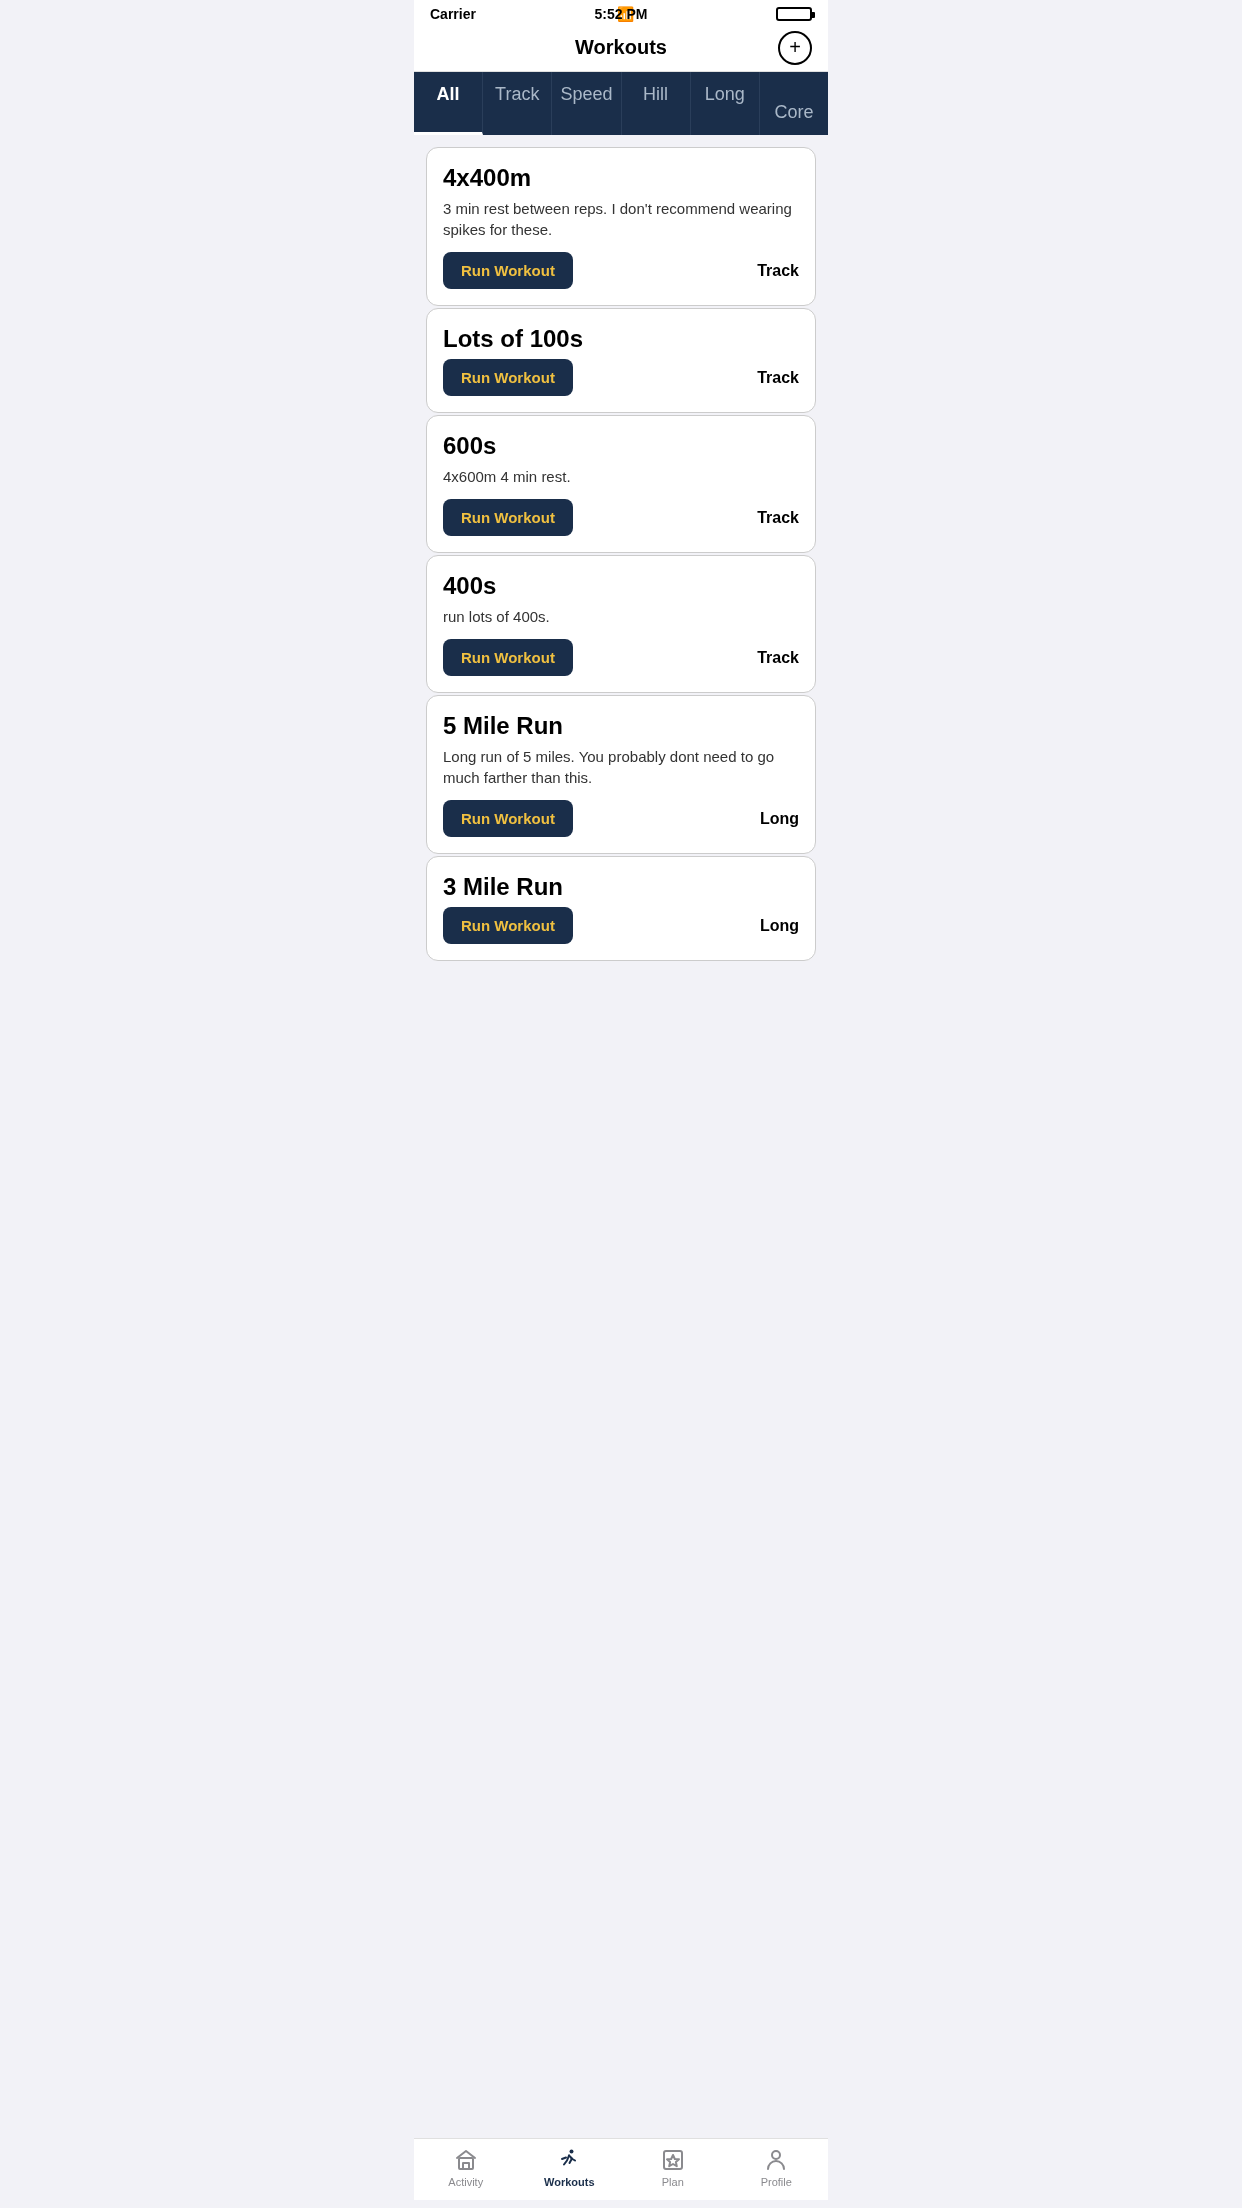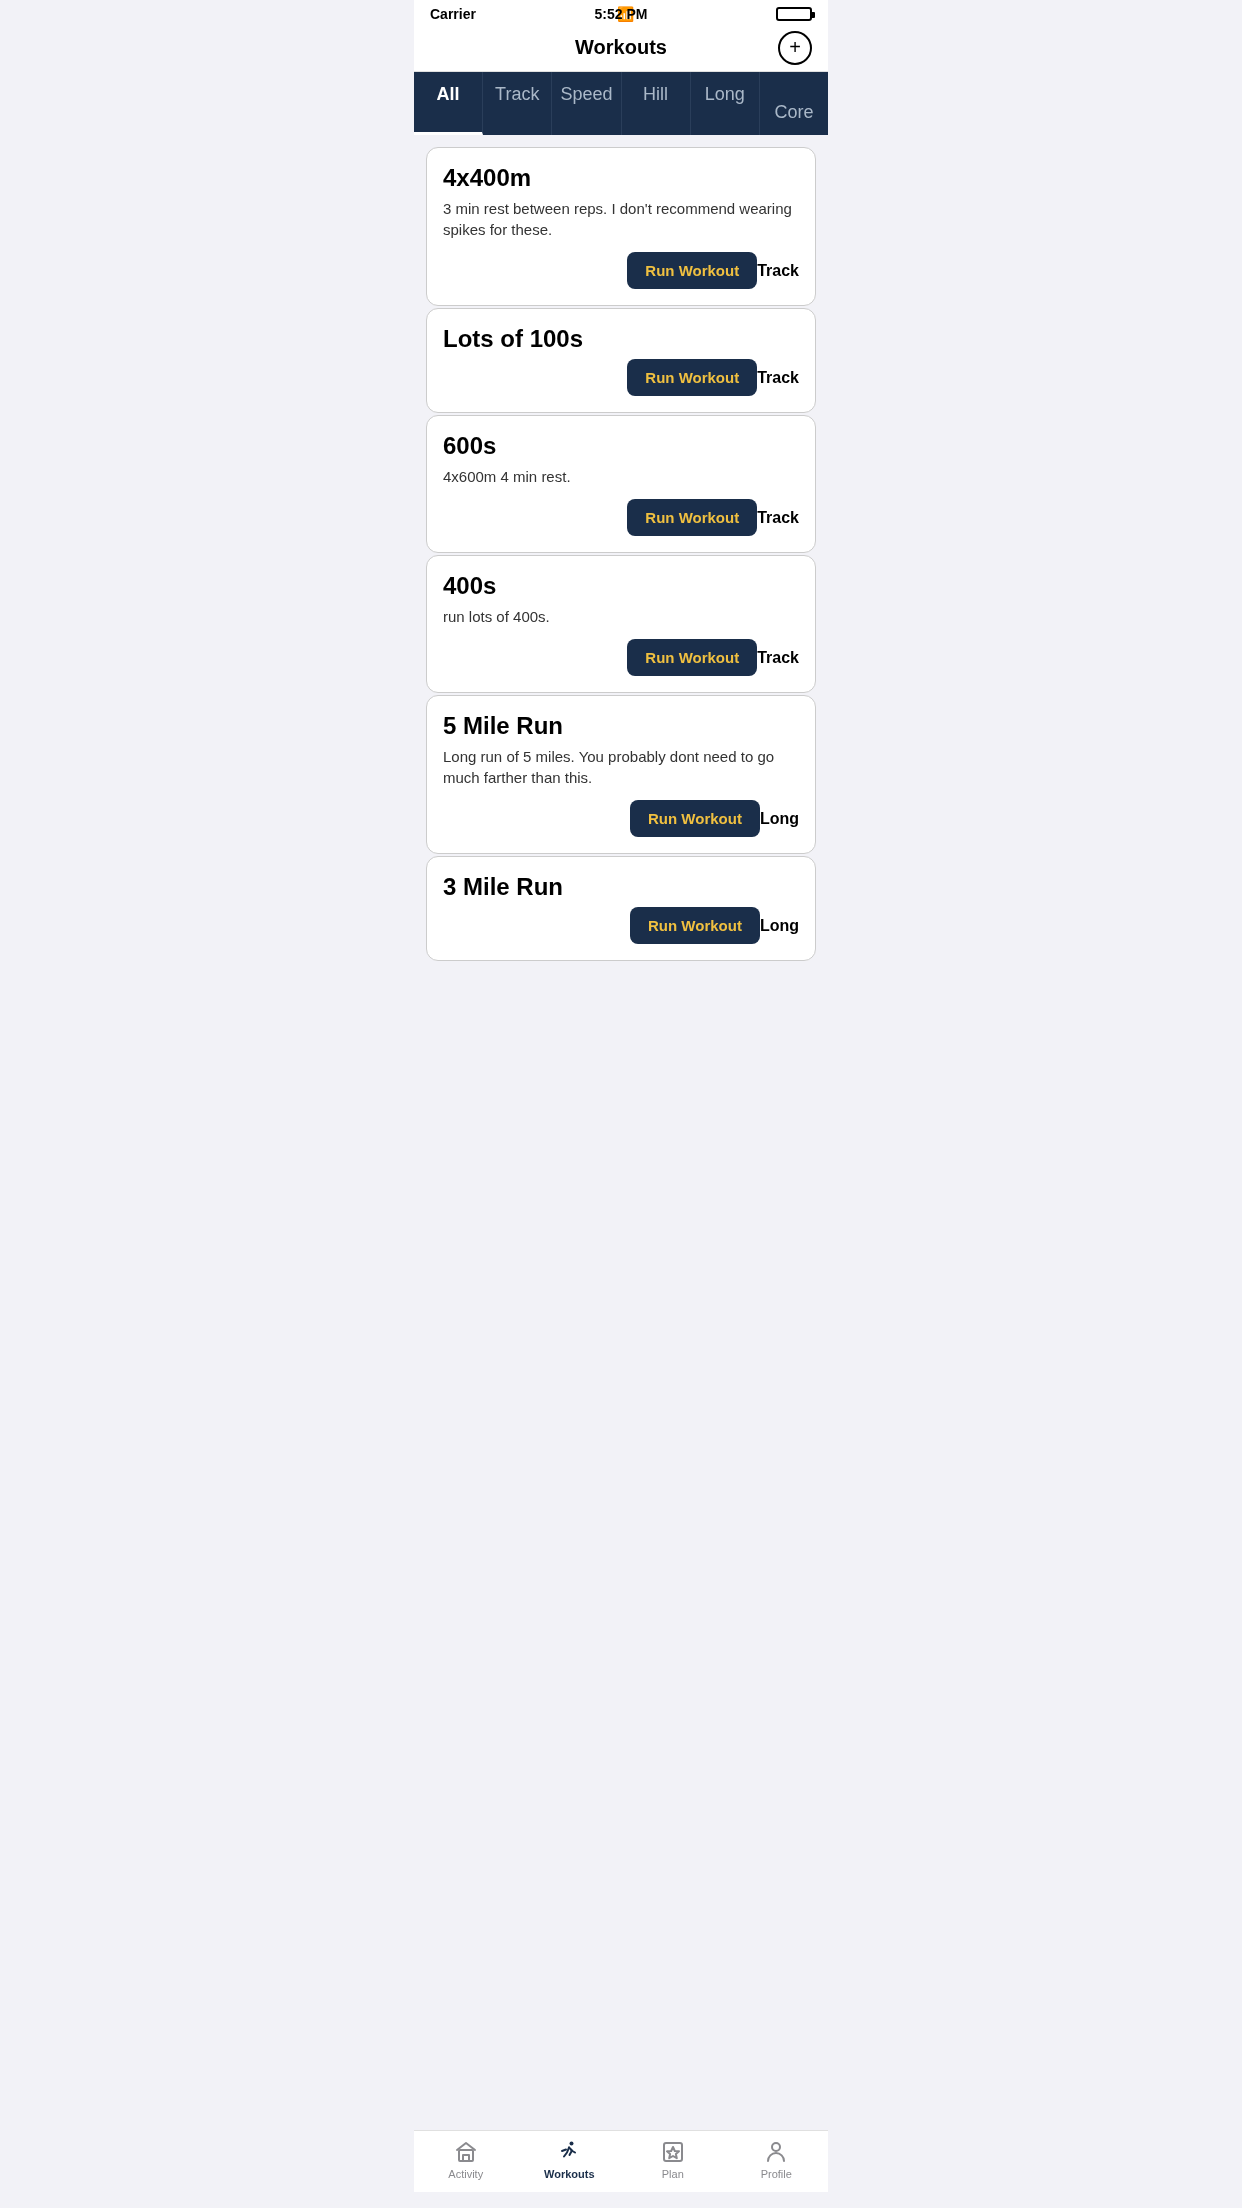--- a/index.html
+++ b/index.html
@@ -123,42 +123,42 @@
     }
     .workout-desc {
       font-size: 15px;
       color: #333;
       line-height: 1.4;
       margin-bottom: 12px;
     }
     .workout-footer {
       display: flex;
       align-items: center;
-      justify-content: flex-end;
+      justify-content: space-between;
     }
     .run-workout-btn {
       background: #1a2e4a;
       color: #f0c040;
       border: none;
       border-radius: 8px;
       padding: 10px 18px;
       font-size: 15px;
       font-weight: 600;
       cursor: pointer;
     }
     .workout-category {
       font-size: 16px;
       font-weight: 700;
       color: #000;
     }
 
     
     .tab-bar {
       position: fixed;
-      bottom: 16px;
+      bottom: 8px;
       left: 50%;
       transform: translateX(-50%);
       width: 414px;
       background: #fff;
       border-top: 1px solid #e0e0e0;
       display: flex;
       justify-content: space-around;
       padding: 8px 0 12px;
     }
     .tab-item {

